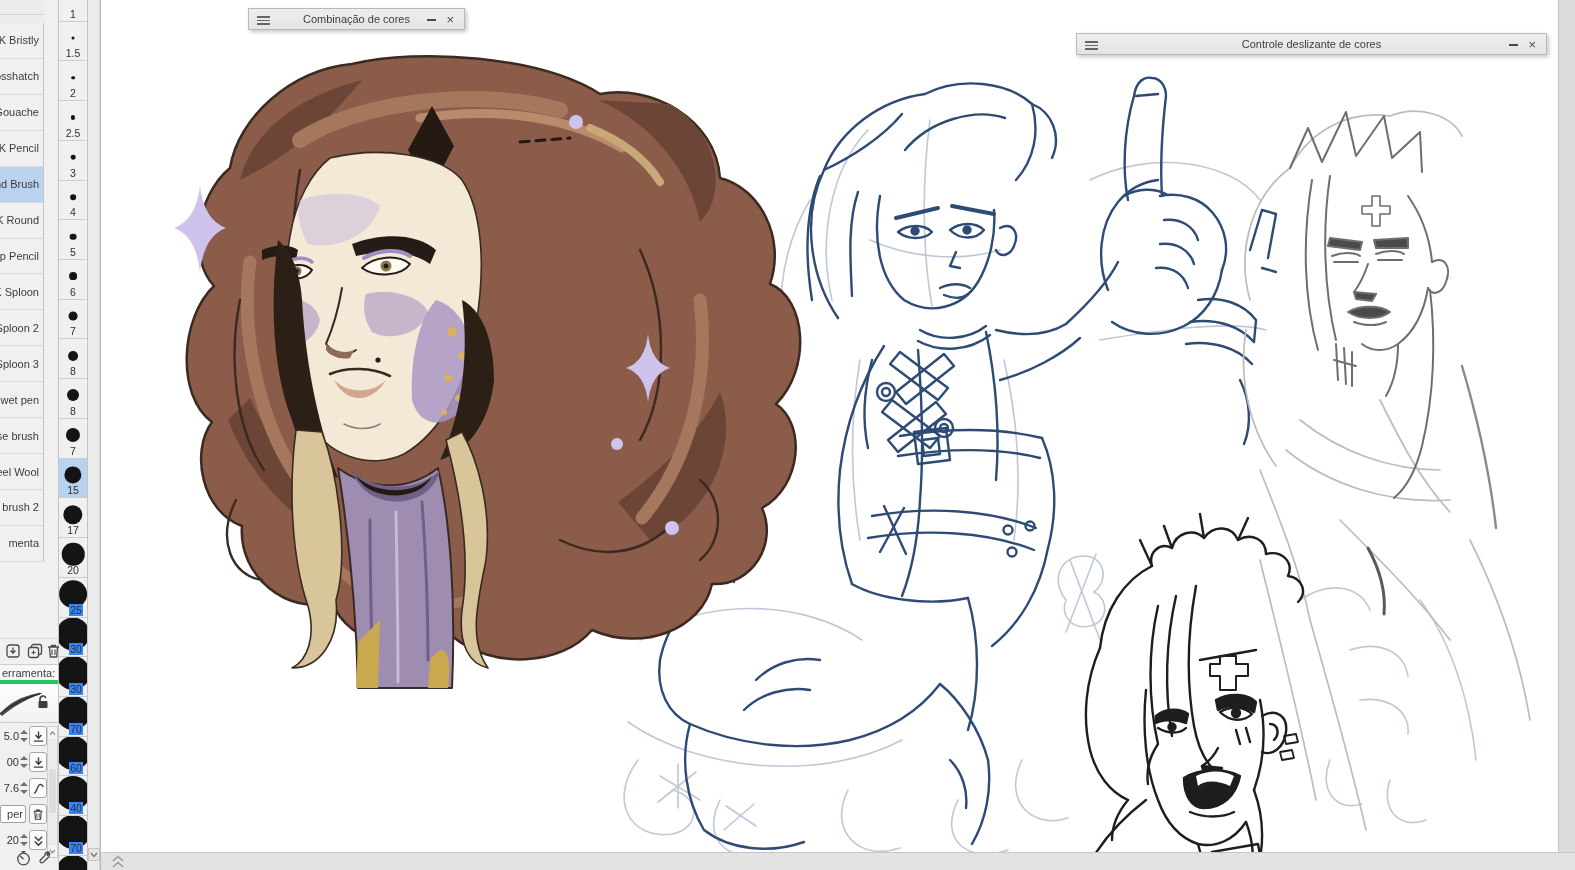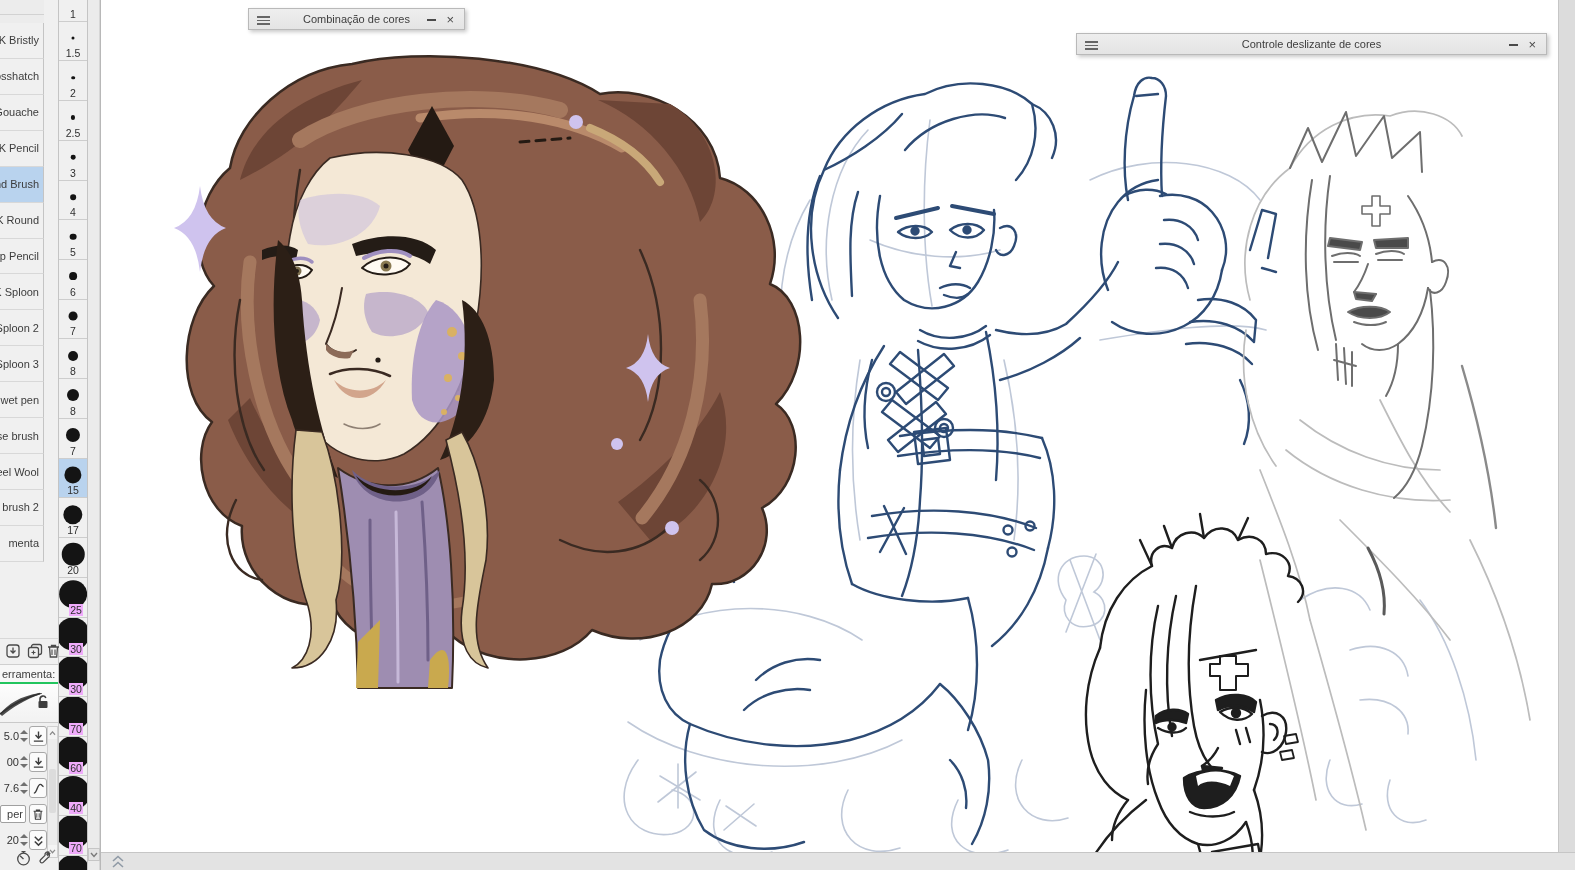--- a/index.html
+++ b/index.html
@@ -16,29 +16,29 @@
              display:flex;align-items:center;justify-content:flex-end;padding-right:4px;overflow:hidden;white-space:nowrap;background:#f0f0f0;}
   .brush-row.selected{background:#b9d3ee;}
   .brush-row span{font-size:11px;color:#3c3c3c;}
   
   #size-column{position:absolute;left:58px;top:0;width:30px;height:870px;box-sizing:border-box;
                border-left:1px solid #c4c4c4;border-right:1px solid #c4c4c4;background:#f0f0f0;overflow:hidden;}
   .size-cell{position:relative;height:39.73px;box-sizing:border-box;border-bottom:1px solid #cdcdcd;overflow:hidden;}
   .size-cell.selected{background:#b9d3ee;}
   .size-dot{position:absolute;left:50%;top:42%;transform:translate(-50%,-50%);border-radius:50%;background:#141414;}
   .size-label{position:absolute;left:0;right:0;bottom:1px;text-align:center;font-size:10.5px;color:#2f2f2f;line-height:12px;}
-  .size-label.on-dot em{font-style:normal;background:#f0abfc;padding:0 1px;margin-left:6px;}
+  .size-label.on-dot em{font-style:normal;background:#3b82f6;padding:0 1px;margin-left:6px;}
   
   #size-scrollbar{position:absolute;left:88px;top:0;width:12px;height:870px;background:#ebebeb;border-right:1px solid #d6d6d6;box-sizing:border-box;}
   #size-scroll-down{position:absolute;left:88px;top:848px;width:12px;height:13px;background:#e4e4e4;border:1px solid #c6c6c6;box-sizing:border-box;
                     display:flex;align-items:center;justify-content:center;}
   
   #brush-actions{position:absolute;left:0;top:638px;width:58px;height:24px;border-top:1px solid #d8d8d8;}
   .flat-icon{position:absolute;top:3px;width:18px;height:18px;display:flex;align-items:center;justify-content:center;}
-  #tool-header{position:absolute;left:0;top:664px;width:58px;height:20px;background:#f7f7f7;border-top:1px solid #cfcfcf;border-bottom:2px solid #22c55e;
+  #tool-header{position:absolute;left:0;top:664px;width:58px;height:20px;background:#f7f7f7;border-top:1px solid #cfcfcf;border-bottom:4px solid #22c55e;
                box-sizing:border-box;display:flex;align-items:center;padding-left:2px;overflow:hidden;white-space:nowrap;}
   #stroke-preview{position:absolute;left:0;top:684px;width:58px;height:38px;background:linear-gradient(#fdfdfd,#f2f2f2);border-bottom:1px solid #c9c9c9;overflow:hidden;}
   #tool-settings{position:absolute;left:0;top:722px;width:58px;height:148px;}
   .spin-row{position:absolute;left:0;width:58px;height:22px;}
   .spin-val{position:absolute;left:0;top:2px;width:19px;height:16px;overflow:hidden;text-align:right;font-size:11px;color:#333;line-height:16px;}
   .spin-chevrons{position:absolute;left:20px;top:2px;width:8px;height:16px;}
   .spin-chevrons i{position:absolute;left:0;width:0;height:0;border-left:4px solid transparent;border-right:4px solid transparent;}
   .spin-chevrons .up{top:2px;border-bottom:4px solid #707070;}
   .spin-chevrons .dn{bottom:2px;border-top:4px solid #707070;}
   .spin-btn{position:absolute;left:29px;top:0;width:18px;height:20px;background:#fbfbfb;border:1px solid #a8a8a8;border-radius:3px;

